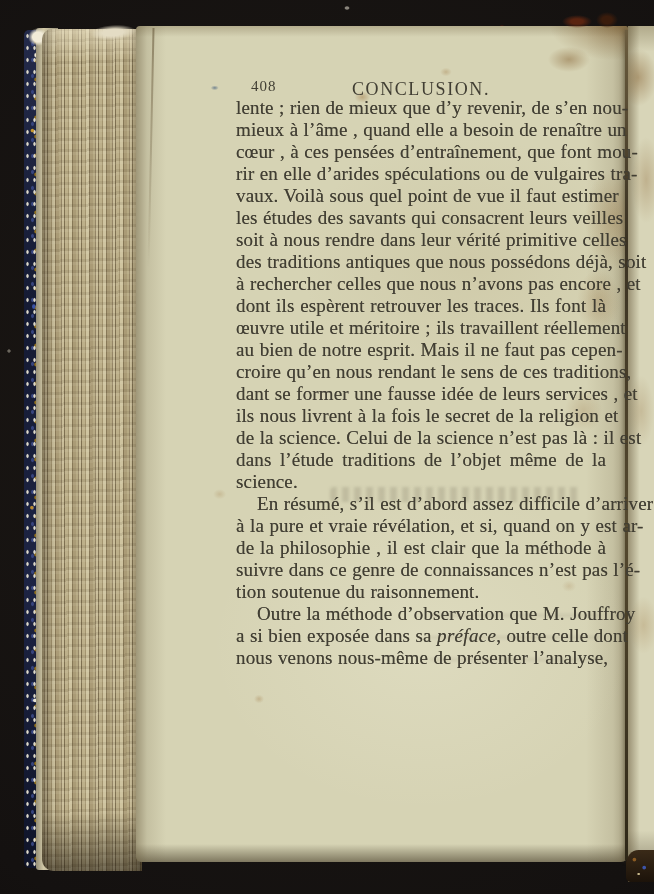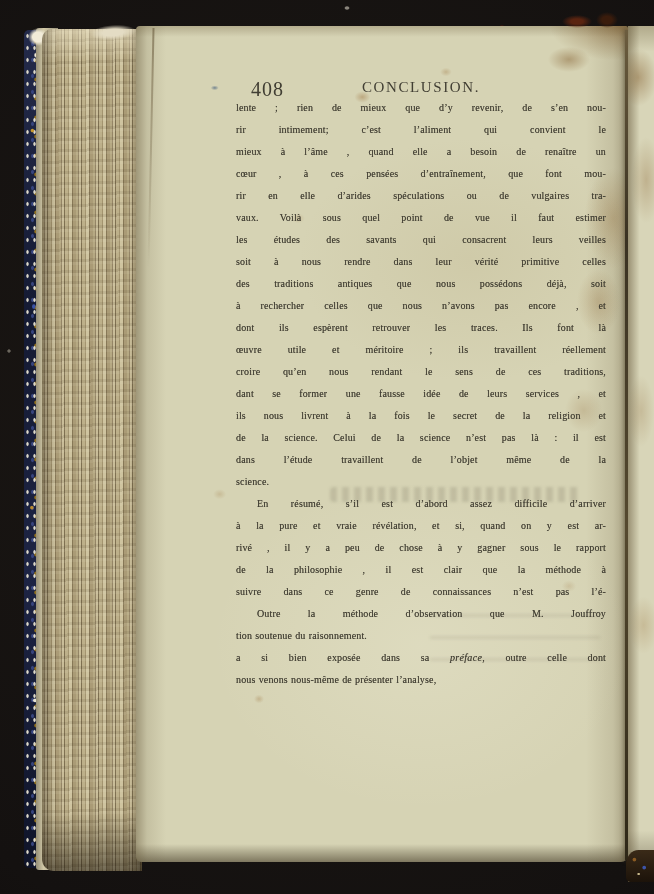--- a/index.html
+++ b/index.html
@@ -138,26 +138,26 @@
     background:repeating-linear-gradient(180deg, rgba(106,100,80,.12) 0 3px, rgba(106,100,80,0) 3px 22px);
     filter:blur(1.6px);
   }
   
   .text-block{
     position:absolute;left:236px;top:77px;width:370px;
     color:var(--ink,#413e33);
   }
   .header{position:relative;height:20px;margin-bottom:0;}
   .pagenum{
-    position:absolute;left:15px;top:1px;font-size:20px;letter-spacing:1px;
+    position:absolute;left:15px;top:1px;font-size:15px;letter-spacing:1px;
   }
   .running{
-    text-align:center;font-size:15px;letter-spacing:1.6px;padding-top:2px;
-  }
-  .lines{font-size:10px;}
+    text-align:center;font-size:18px;letter-spacing:1.6px;padding-top:2px;
+  }
+  .lines{font-size:19px;}
   .line{
     height:22px;line-height:22px;white-space:nowrap;
     text-align:justify;text-align-last:justify;text-justify:inter-word;
     letter-spacing:.15px;word-spacing:.5px;
     text-shadow:0 0 .6px rgba(62,58,46,.65);
   }
   .line.indent{padding-left:21px;}
   .line.end{text-align-last:left;}
   .line i{letter-spacing:.3px;}
 </style>
@@ -184,40 +184,39 @@
 <div class="sliver"></div>
 <div class="corner-chunk"></div>
 
 <div class="text-block">
   <div class="header">
     <span class="pagenum">408</span>
     <div class="running">CONCLUSION.</div>
   </div>
   <div class="lines">
       <div class="line">lente ; rien de mieux que d’y revenir, de s’en nou-</div>
-      <div class="line">rir intimement; c’est l’aliment qui convient le</div>
       <div class="line">mieux à l’âme , quand elle a besoin de renaître un</div>
       <div class="line">cœur , à ces pensées d’entraînement, que font mou-</div>
       <div class="line">rir en elle d’arides spéculations ou de vulgaires tra-</div>
       <div class="line">vaux.  Voilà sous quel point de vue il faut estimer</div>
       <div class="line">les études des savants qui consacrent leurs veilles</div>
       <div class="line">soit à nous rendre dans leur vérité primitive celles</div>
       <div class="line">des traditions antiques que nous possédons déjà, soit</div>
       <div class="line">à rechercher celles que nous n’avons pas encore , et</div>
       <div class="line">dont ils espèrent retrouver les traces. Ils font là</div>
       <div class="line">œuvre utile et méritoire ; ils travaillent réellement</div>
+      <div class="line">au bien de notre esprit. Mais il ne faut pas cepen-</div>
       <div class="line">croire qu’en nous rendant le sens de ces traditions,</div>
       <div class="line">dant se former une fausse idée de leurs services , et</div>
       <div class="line">ils nous livrent à la fois le secret de la religion et</div>
       <div class="line">de la science. Celui de la science n’est pas là : il est</div>
-      <div class="line">dans l’étude travaillent de l’objet même de la</div>
+      <div class="line">dans l’étude traditions de l’objet même de la</div>
       <div class="line end">science.</div>
       <div class="line indent">En résumé, s’il est d’abord assez difficile d’arriver</div>
       <div class="line">à la pure et vraie révélation, et si, quand on y est ar-</div>
-      <div class="line">rivé , il y a peu de chose à y gagner sous le rapport</div>
       <div class="line">de la philosophie , il est clair que la méthode à</div>
       <div class="line">suivre dans ce genre de connaissances n’est pas l’é-</div>
+      <div class="line end">tion soutenue du raisonnement.</div>
       <div class="line indent">Outre la méthode d’observation que M. Jouffroy</div>
-      <div class="line end">tion soutenue du raisonnement.</div>
       <div class="line">a si bien exposée dans sa <i>préface</i>, outre celle dont</div>
       <div class="line end">nous venons nous-même de présenter l’analyse,</div>
     </div>
 </div>
 
 </body></html>

